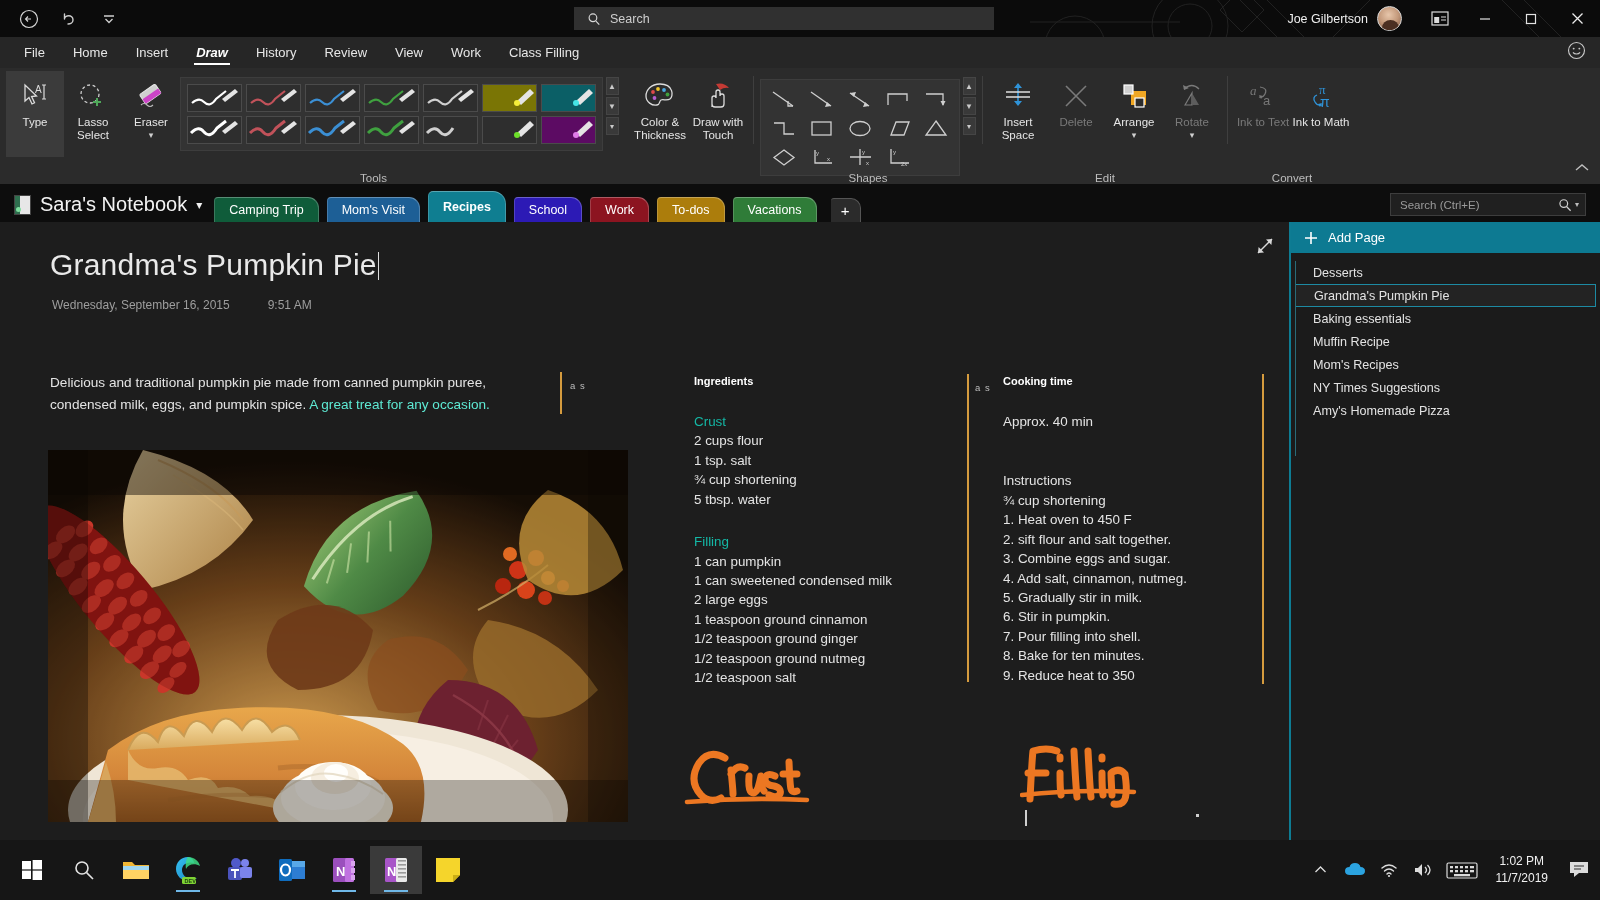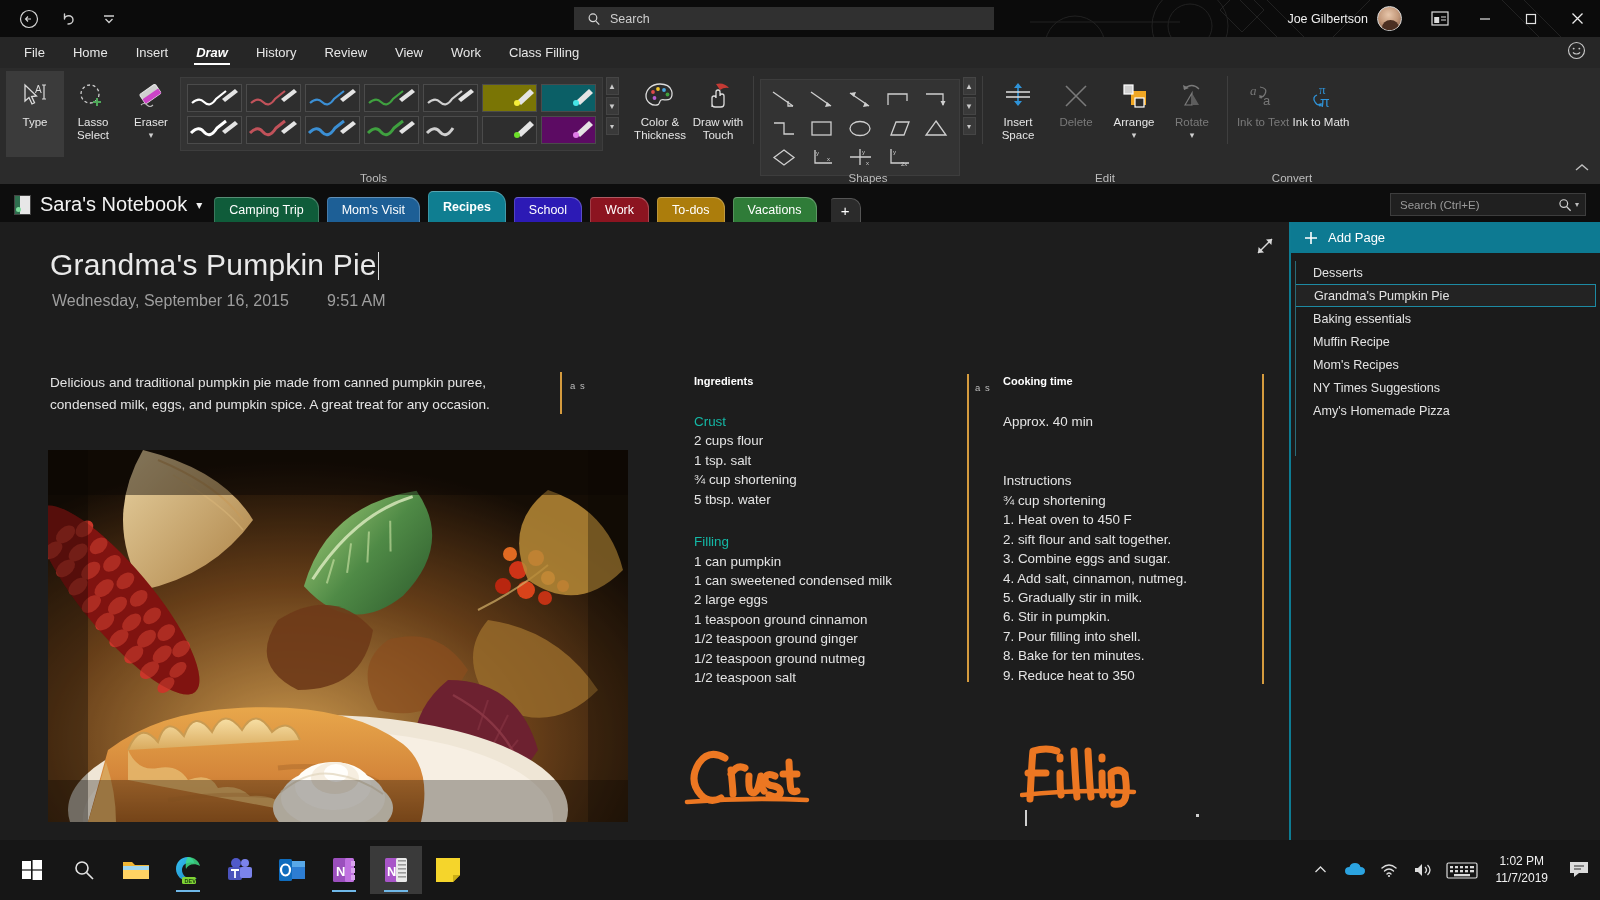--- a/index.html
+++ b/index.html
@@ -168,32 +168,32 @@
 
   .page-title {
     position: absolute; left: 50px; top: 26px;
     font-size: 30px; font-weight: 300; color: #e9e9e9; letter-spacing: .2px;
   }
   .caret-bar {
     display:inline-block; width:1.5px; height:28px; background:#dcdcdc;
     vertical-align: -5px; margin-left: 1px;
   }
   .page-date {
-    position: absolute; left: 52px; top: 70px; font-size: 16px; color: #9e9e9e;
+    position: absolute; left: 52px; top: 76px; font-size: 12px; color: #9e9e9e;
     display: flex; gap: 38px;
   }
 
   .note-block { position: absolute; color: #e4e4e4; }
   .note-bar {
     position: absolute; width: 2px; background: #d59b3e;
   }
   .note-hint { position:absolute; font-size: 9.5px; color:#bdbdbd; letter-spacing:1px;}
 
   #blk-intro { left: 50px; top: 150px; width: 500px; font-size: 13.6px; line-height: 1.65; }
-  .hl-green { color: #e5e5e5; margin-top: 18px; }
+  .hl-green { color: #5eead4; margin-top: 18px; }
 
   #blk-ing { left: 694px; top: 152px; width: 250px; font-size: 13.4px; line-height: 1.45; }
   #blk-cook { left: 1003px; top: 152px; width: 275px; font-size: 13.4px; line-height: 1.45; }
   .blk-head { font-weight: 700; font-size: 11px; color: #ffffff; margin-bottom: 22px; }
   .sub-head { color: #14b8a6; margin-top: 8px; }
   .spacer-sm { height: 15px; }
 
   
   .photo {
     position: absolute; left: 48px; top: 228px; width: 580px; height: 372px;

